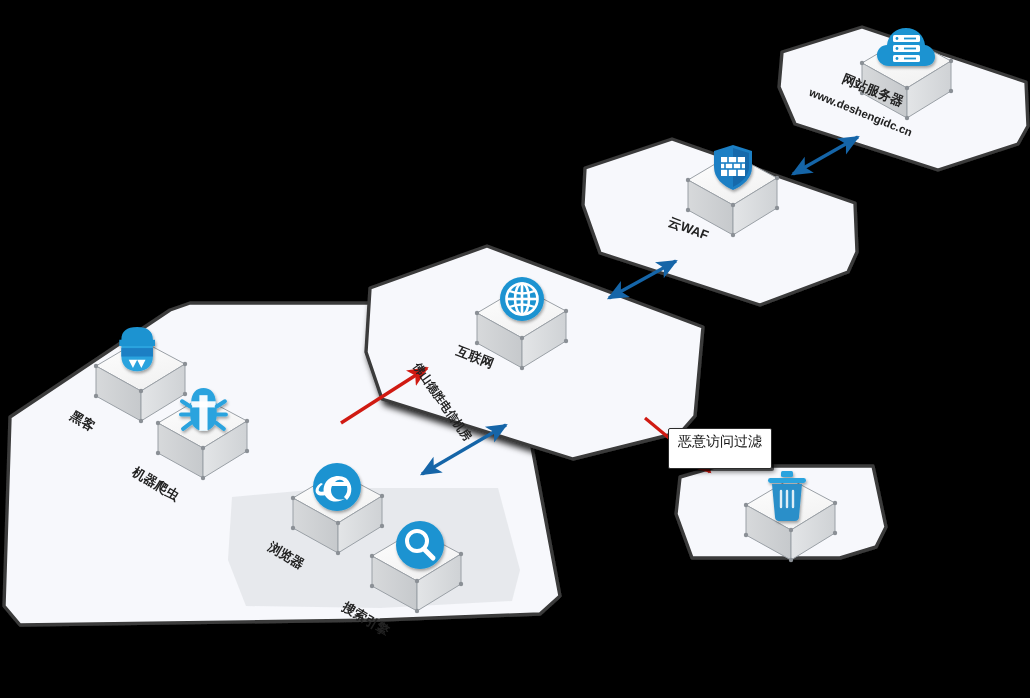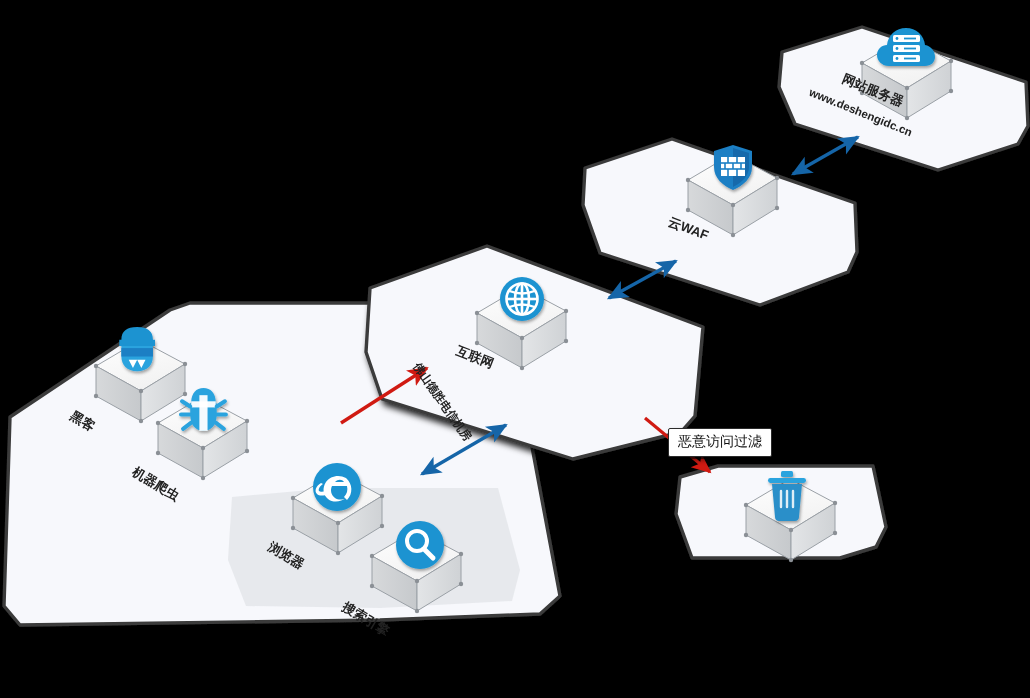--- a/index.html
+++ b/index.html
@@ -22,21 +22,21 @@
     letter-spacing:0px;
   }
   .lbl.small{font-size:11.5px;font-weight:700;}
   .lbl.lat{font-family:"Liberation Sans",sans-serif;}
   .tipbox{
     position:absolute;
     background:#ffffff;
     border:1px solid #2b2b2b;
     color:#111;
     font-size:14px;
-    padding:4px 9px 5px 9px;
+    padding:4px 9px 17px 9px;
     white-space:nowrap;
     box-shadow:2px 2px 0 rgba(0,0,0,.55), 3px 3px 5px rgba(0,0,0,.5);
     border-radius:2px;
   }
 </style>
 </head>
 <body>
 
 <div id="stage">
 

